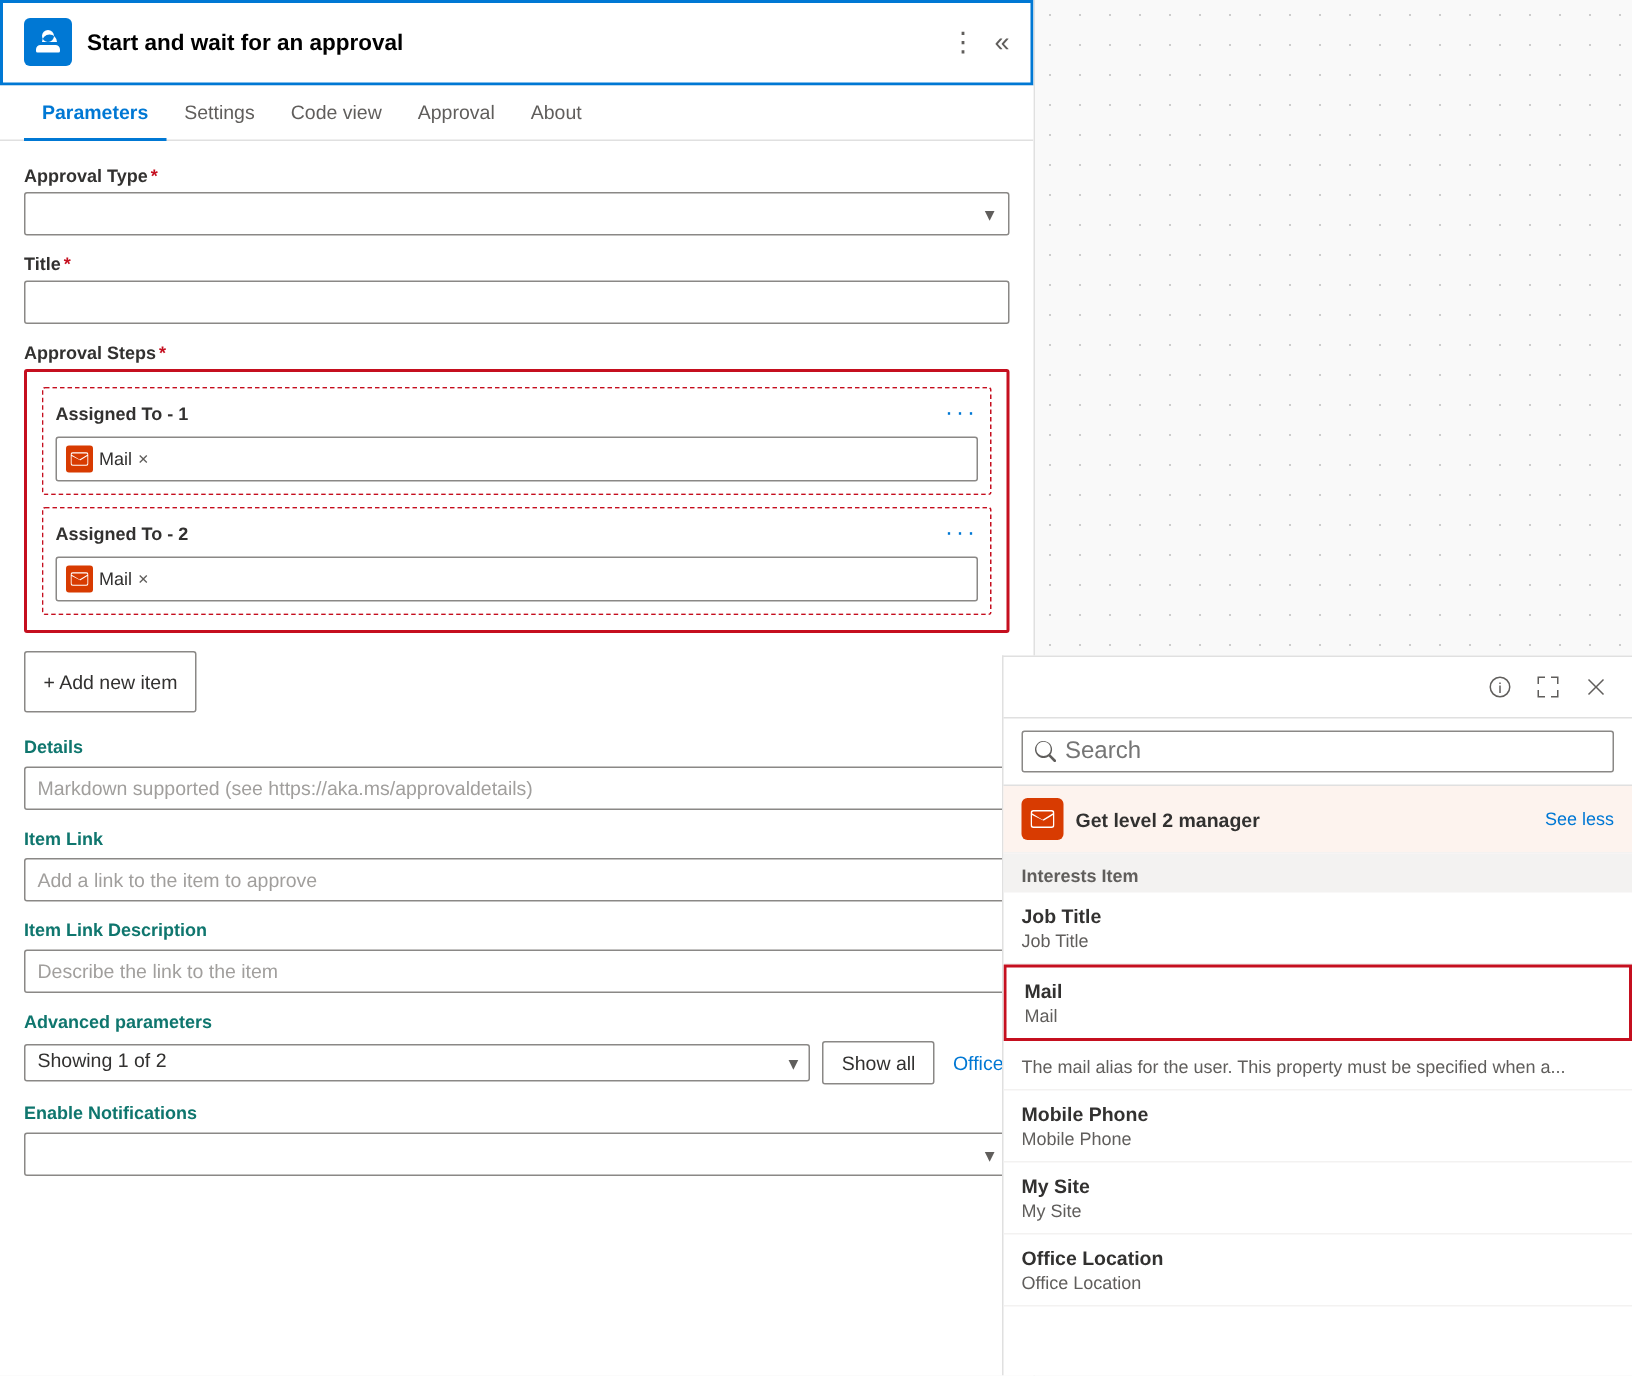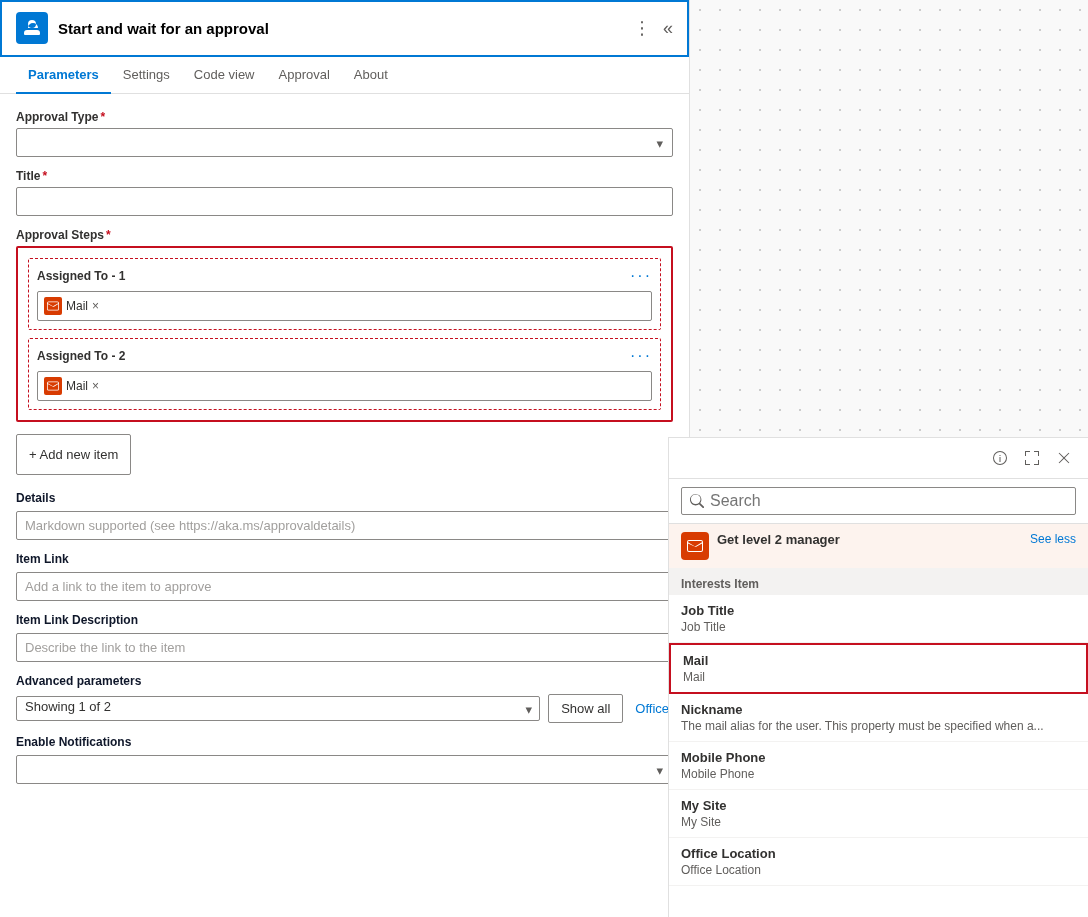--- a/index.html
+++ b/index.html
@@ -305,20 +305,21 @@
       border: none;
       outline: none;
       font-size: 16px;
       flex: 1;
       color: #323130;
     }
 
     
     .source-item {
       display: flex;
+      align-items: center;
       padding: 8px 12px;
       border-bottom: 1px solid #f3f2f1;
       background: #fdf3ee;
     }
     .source-icon {
       width: 28px;
       height: 28px;
       border-radius: 4px;
       background: #d83b01;
       display: flex;
@@ -349,21 +350,21 @@
     }
     .prop-item.highlighted {
       border: 2px solid #c50f1f;
     }
     .prop-name { font-size: 13px; font-weight: 600; color: #323130; }
     .prop-desc { font-size: 12px; color: #605e5c; margin-top: 2px; white-space: nowrap; overflow: hidden; text-overflow: ellipsis; }
 
     .section-label {
       font-size: 12px;
       font-weight: 600;
-      color: #0f172a;
+      color: #0f766e;
       margin-bottom: 6px;
     }
   </style>
 </head>
 <body>
 
 <div class="left-panel">
 
   <div class="header">
     <div class="header-icon">
@@ -539,21 +540,20 @@
         <div class="prop-name">Job Title</div>
         <div class="prop-desc">Job Title</div>
       </div>
 
       <div class="prop-item highlighted" style="border:2px solid #c50f1f;">
         <div class="prop-name">Mail</div>
         <div class="prop-desc">Mail</div>
       </div>
 
       <div class="prop-item">
-        <div class="prop-name">Nickname</div>
         <div class="prop-desc">The mail alias for the user. This property must be specified when a...</div>
       </div>
 
       <div class="prop-item">
         <div class="prop-name">Mobile Phone</div>
         <div class="prop-desc">Mobile Phone</div>
       </div>
 
       <div class="prop-item">
         <div class="prop-name">My Site</div>

